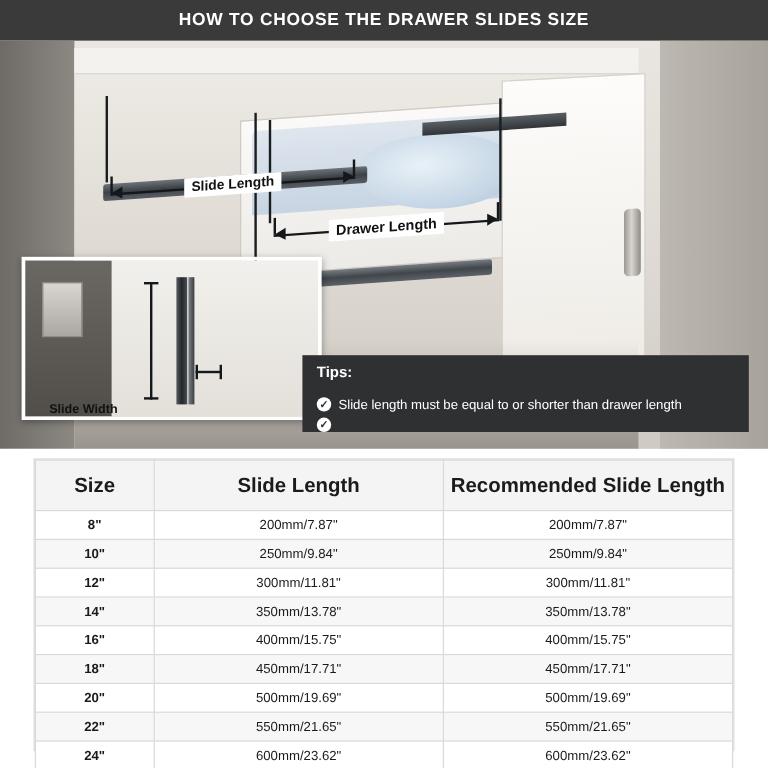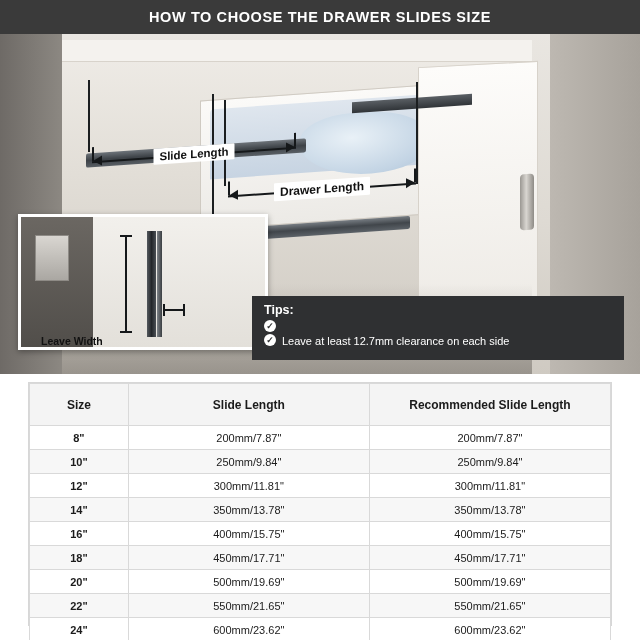--- a/index.html
+++ b/index.html
@@ -189,21 +189,21 @@
   .clear-meas:after {
     content:""; position:absolute; right:0; top:-5px; width:2px; height:12px; background:#15181a;
   }
 
   
   .tips {
     position:absolute; left:252px; top:296px; width:372px; height:64px;
     background:#2f3032; color:#ffffff;
     padding:7px 10px 8px 12px;
   }
-  .tips-title { font-size:12.5px; font-weight:bold; margin-bottom:3px; }
+  .tips-title { font-size:12.5px; font-weight:bold; margin-bottom:14px; }
   .tip-row { display:flex; align-items:flex-start; font-size:11px; line-height:1.35; margin-top:2px; }
   .tick {
     display:inline-block; width:12px; height:12px; border-radius:50%;
     background:#ffffff; color:#2f3032; font-size:9px; line-height:12px;
     text-align:center; margin-right:6px; flex:0 0 12px; font-weight:bold;
   }
 
   
   .table-wrap {
     position:absolute; left:28px; top:382px; width:584px; height:244px;
@@ -213,21 +213,21 @@
   table { width:100%; border-collapse:collapse; }
   th, td {
     border:1px solid #d9d9d9;
     text-align:center;
     font-size:11px;
     color:#1b1b1b;
     height:24px;
   }
   thead th {
     background:#f4f4f4;
-    font-size:12px;
+    font-size:17px;
     font-weight:bold;
     height:42px;
   }
   tbody tr:nth-child(odd) { background:#ffffff; }
   tbody tr:nth-child(even) { background:#f7f7f7; }
   td.size-col { font-weight:bold; }
   col.c1 { width:17%; }
   col.c2 { width:41.5%; }
   col.c3 { width:41.5%; }
 </style>
@@ -283,34 +283,34 @@
 
   <div class="inset">
     <div class="inset-dark"></div>
     <div class="inset-bracket"></div>
     <div class="inset-rail"></div>
     <div class="inset-rail2"></div>
     <div class="v-meas"></div>
     <div class="clear-meas"></div>
 
     <div class="inset-label-left">
-      <span class="l2">Leave Width</span>
+      <span class="l2">Slide Width</span>
       <span class="l2">45mm/1.77"</span>
     </div>
 
   </div>
 
   <div class="tips">
     <div class="tips-title">Tips:</div>
     <div class="tip-row">
       <span class="tick">✓</span>
+      <span>Slide length must be equal to or shorter than drawer length</span>
     </div>
     <div class="tip-row">
       <span class="tick">✓</span>
-      <span>Leave at least 12.7mm clearance on each side</span>
     </div>
   </div>
 
   <div class="table-wrap">
     <table>
       <colgroup>
           <col class="c1">
           <col class="c2">
           <col class="c3">
         </colgroup>

